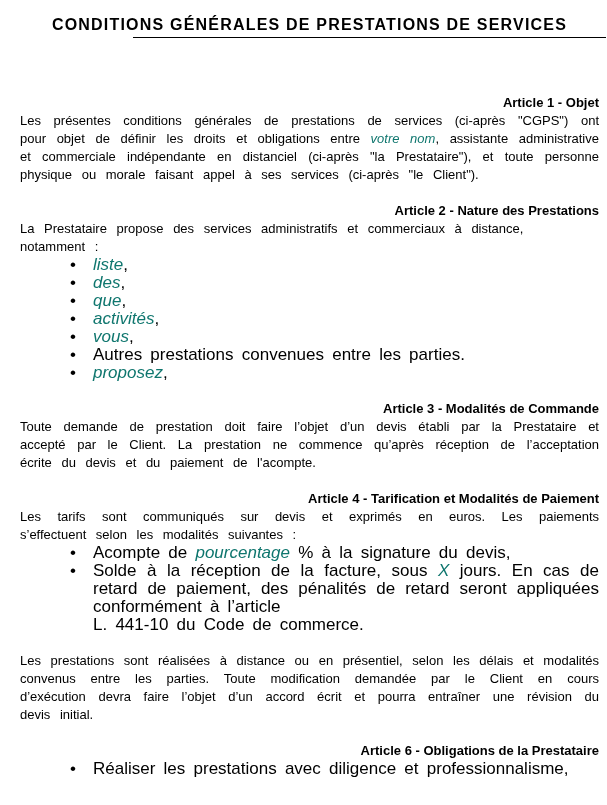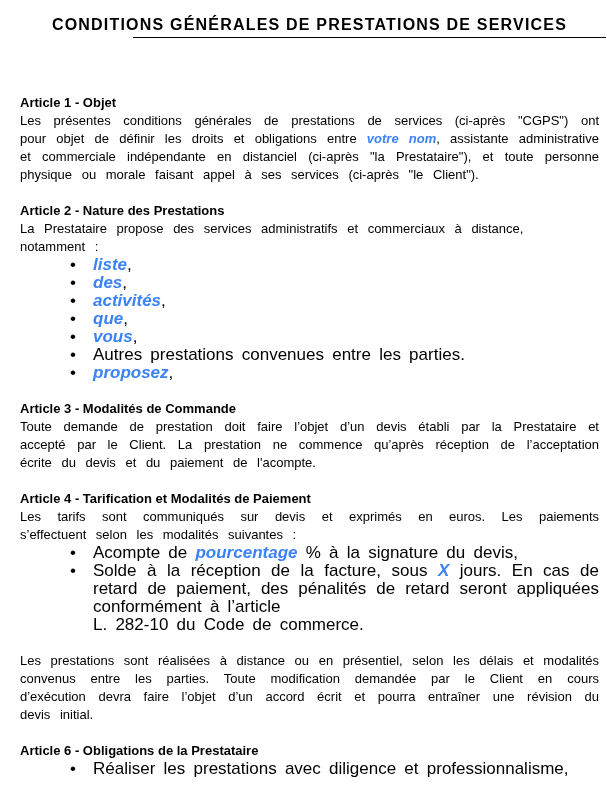--- a/index.html
+++ b/index.html
@@ -31,20 +31,21 @@
     border-top: 1.5px solid #000000;
     height: 0;
   }
   .content { margin-top: 58px; }
   section { margin: 0 0 18px 0; }
   .art-heading {
     margin: 0;
     font-size: 13px;
     font-weight: bold;
     line-height: 18px;
+    text-align: right;
   }
   .para {
     margin: 0;
     font-size: 13px;
     line-height: 18px;
     word-spacing: 6px;
   }
   .para.justify { text-align: justify; }
   ul.bullets { list-style: none; margin: 0; padding: 0; }
   ul.bullets li {
@@ -54,22 +55,22 @@
     line-height: 18px;
     word-spacing: 3.5px;
   }
   ul.bullets li::before {
     content: "\2022";
     position: absolute;
     left: 50px; top: 0;
   }
   ul.bullets.justify li { text-align: justify; }
   .seg-highlight {
-    color: #3b82f6;
-    font-weight: bold;
+    color: #0f766e;
+    font-weight: normal;
     font-style: italic;
     margin-top: 10px;
   }
 </style>
 </head>
 <body>
 
 <div class="page">
 
   <header>
@@ -83,39 +84,39 @@
       <h2 class="art-heading">Article 1 - Objet</h2>
       <p class="para justify"><span>Les présentes conditions générales de prestations de services (ci-après "CGPS") ont pour objet de définir les droits et obligations entre </span><span class="seg-highlight">votre nom</span><span>, assistante administrative et commerciale indépendante en distanciel (ci-après "la Prestataire"), et toute personne physique ou morale faisant appel à ses services (ci-après "le Client").</span></p>
     </section>
 
     <section>
       <h2 class="art-heading">Article 2 - Nature des Prestations</h2>
       <p class="para"><span>La Prestataire propose des services administratifs et commerciaux à distance,</span><br><span>notamment :</span></p>
       <ul class="bullets">
         <li><span class="seg-highlight">liste</span><span>,</span></li>
         <li><span class="seg-highlight">des</span><span>,</span></li>
+        <li><span class="seg-highlight">que</span><span>,</span></li>
         <li><span class="seg-highlight">activités</span><span>,</span></li>
-        <li><span class="seg-highlight">que</span><span>,</span></li>
         <li><span class="seg-highlight">vous</span><span>,</span></li>
         <li><span>Autres prestations convenues entre les parties.</span></li>
         <li><span class="seg-highlight">proposez</span><span>,</span></li>
       </ul>
     </section>
 
     <section>
       <h2 class="art-heading">Article 3 - Modalités de Commande</h2>
       <p class="para justify"><span>Toute demande de prestation doit faire l’objet d’un devis établi par la Prestataire et accepté par le Client. La prestation ne commence qu’après réception de l’acceptation écrite du devis et du paiement de l'acompte.</span></p>
     </section>
 
     <section>
       <h2 class="art-heading">Article 4 - Tarification et Modalités de Paiement</h2>
       <p class="para justify"><span>Les tarifs sont communiqués sur devis et exprimés en euros. Les paiements s’effectuent selon les modalités suivantes :</span></p>
       <ul class="bullets justify">
         <li><span>Acompte de </span><span class="seg-highlight">pourcentage</span><span> % à la signature du devis,</span></li>
-        <li><span>Solde à la réception de la facture, sous </span><span class="seg-highlight">X</span><span> jours. En cas de retard de paiement, des pénalités de retard seront appliquées conformément à l’article</span><br><span>L. 282-10 du Code de commerce.</span></li>
+        <li><span>Solde à la réception de la facture, sous </span><span class="seg-highlight">X</span><span> jours. En cas de retard de paiement, des pénalités de retard seront appliquées conformément à l’article</span><br><span>L. 441-10 du Code de commerce.</span></li>
       </ul>
     </section>
 
     <section>
       <p class="para justify"><span>Les prestations sont réalisées à distance ou en présentiel, selon les délais et modalités convenus entre les parties. Toute modification demandée par le Client en cours d’exécution devra faire l’objet d’un accord écrit et pourra entraîner une révision du devis initial.</span></p>
     </section>
 
     <section>
       <h2 class="art-heading">Article 6 - Obligations de la Prestataire</h2>
       <ul class="bullets">

